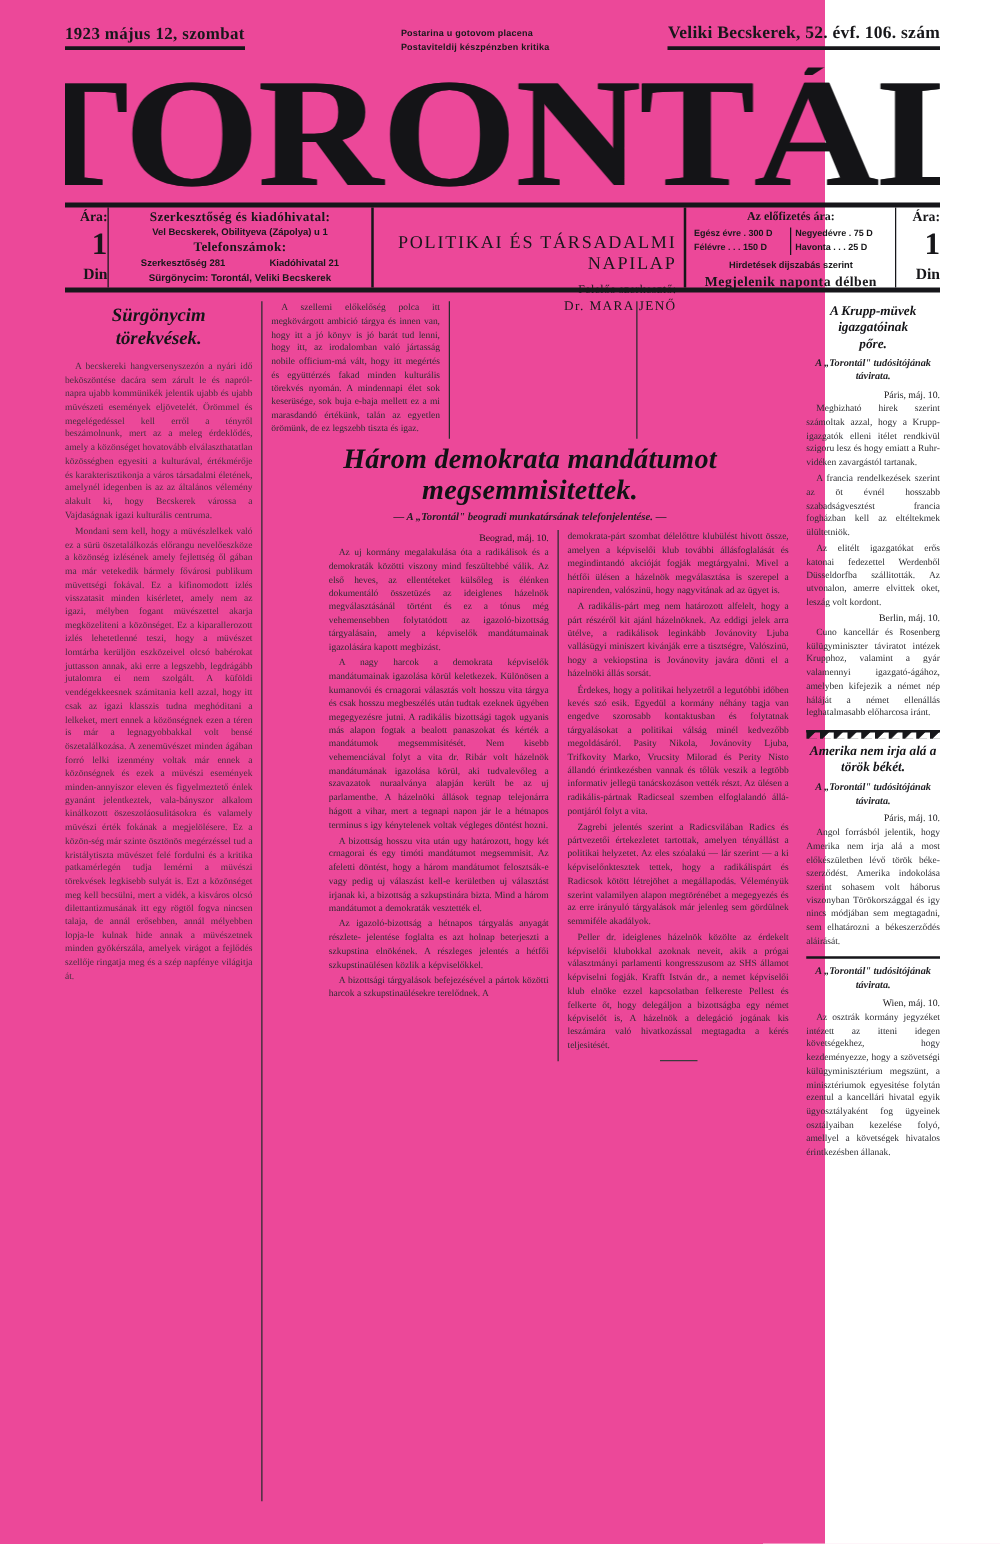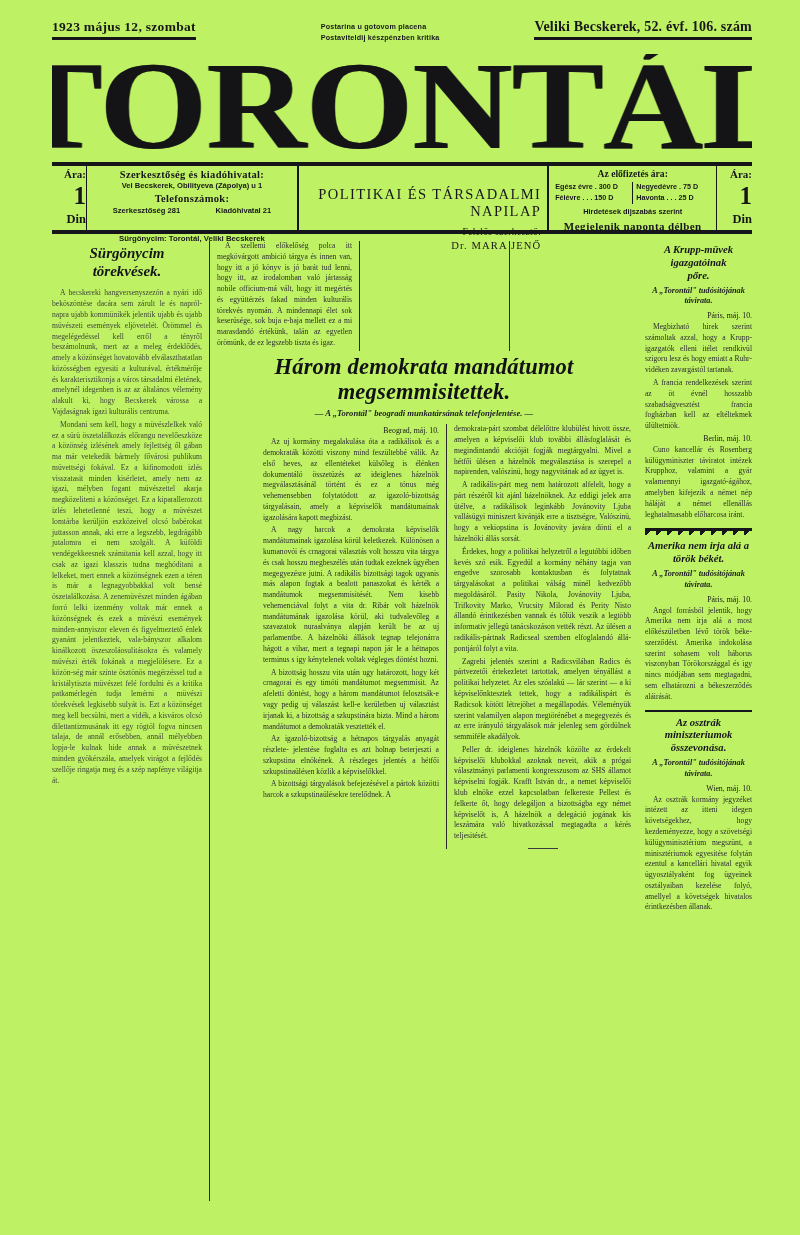--- a/index.html
+++ b/index.html
@@ -10,24 +10,24 @@
   }
   body {
     width: 800px;
     height: 1235px;
     font-family: "Liberation Serif", "DejaVu Serif", serif;
     color: #17171a;
     position: relative;
     overflow: hidden;
   }
   .page {
-    width: 800px;
+    width: 660px;
     height: 1235px;
     position: relative;
-    background: #bef264;
+    background: #ec4899;
     padding: 0;
     box-sizing: border-box;
   }
   .sheet {
     position: absolute;
     left: 52px;
     top: 18px;
     width: 700px;
     height: 1190px;
   }
@@ -158,21 +158,21 @@
     font-size: 7.6px;
     margin-top: 2px;
     display: flex;
     justify-content: space-around;
     padding: 0 4px;
   }
   .np-left .r5 {
     font-family: "Liberation Sans", sans-serif;
     font-weight: bold;
     font-size: 7.8px;
-    margin-top: 19px;
+    margin-top: 3px;
     text-align: center;
   }
   .np-center {
     flex: 1 1 auto;
     text-align: right;
     border-right: 2.5px solid #16161a;
     padding: 20px 6px 0 6px;
     box-sizing: border-box;
   }
   .np-center .ttl {
@@ -511,20 +511,21 @@
           <div>pőre.</div>
         </div>
         <div class="art-sub">A „Torontál" tudósitójának távirata.</div>
         <div class="dateline">
           <b>Páris,</b>
           <span>máj. 10.</span>
         </div>
         <div class="body-text">
           <p>Megbizható hirek szerint számoltak azzal, hogy a Krupp-igazgatók elleni itélet rendkivül szigoru lesz és hogy emiatt a Ruhr-vidéken zavargástól tartanak.</p>
           <p>A francia rendelkezések szerint az öt évnél hosszabb szabadságvesztést francia fogházban kell az eltéltekmek ülültetniök.</p>
+          <p>Az elitélt igazgatókat erős katonai fedezettel Werdenből Düsseldorfba szállitották. Az utvonalon, amerre elvittek oket, leszág volt kordont.</p>
         </div>
         <div class="dateline">
           <b>Berlin,</b>
           <span>máj. 10.</span>
         </div>
         <div class="body-text">
           <p>Cuno kancellár és Rosenberg külügyminiszter táviratot intézek Krupphoz, valamint a gyár valamennyi igazgató-ágához, amelyben kifejezik a német nép háláját a német ellenállás leghatalmasabb előharcosa iránt.</p>
         </div>
       </div>
 
@@ -541,24 +542,20 @@
           <span>máj. 10.</span>
         </div>
         <div class="body-text">
           <p>Angol forrásból jelentik, hogy Amerika nem irja alá a most előkészületben lévő török béke-szerződést. Amerika indokolása szerint sohasem volt háborus viszonyban Törökországgal és igy nincs módjában sem megtagadni, sem elhatározni a békeszerződés aláirását.</p>
         </div>
       </div>
 
       <div class="rule-plain"></div>
 
       <div>
-        <div class="art-title-sm">
-          <div>Az osztrák miniszteriumok</div>
-          <div>összevonása.</div>
-        </div>
         <div class="art-sub">A „Torontál" tudósitójának távirata.</div>
         <div class="dateline">
           <b>Wien,</b>
           <span>máj. 10.</span>
         </div>
         <div class="body-text">
           <p>Az osztrák kormány jegyzéket intézett az itteni idegen követségekhez, hogy kezdeményezze, hogy a szövetségi külügyminisztérium megszünt, a minisztériumok egyesitése folytán ezentul a kancellári hivatal egyik ügyosztályaként fog ügyeinek osztályaiban kezelése folyó, amellyel a követségek hivatalos érintkezésben állanak.</p>
         </div>
       </div>
 

